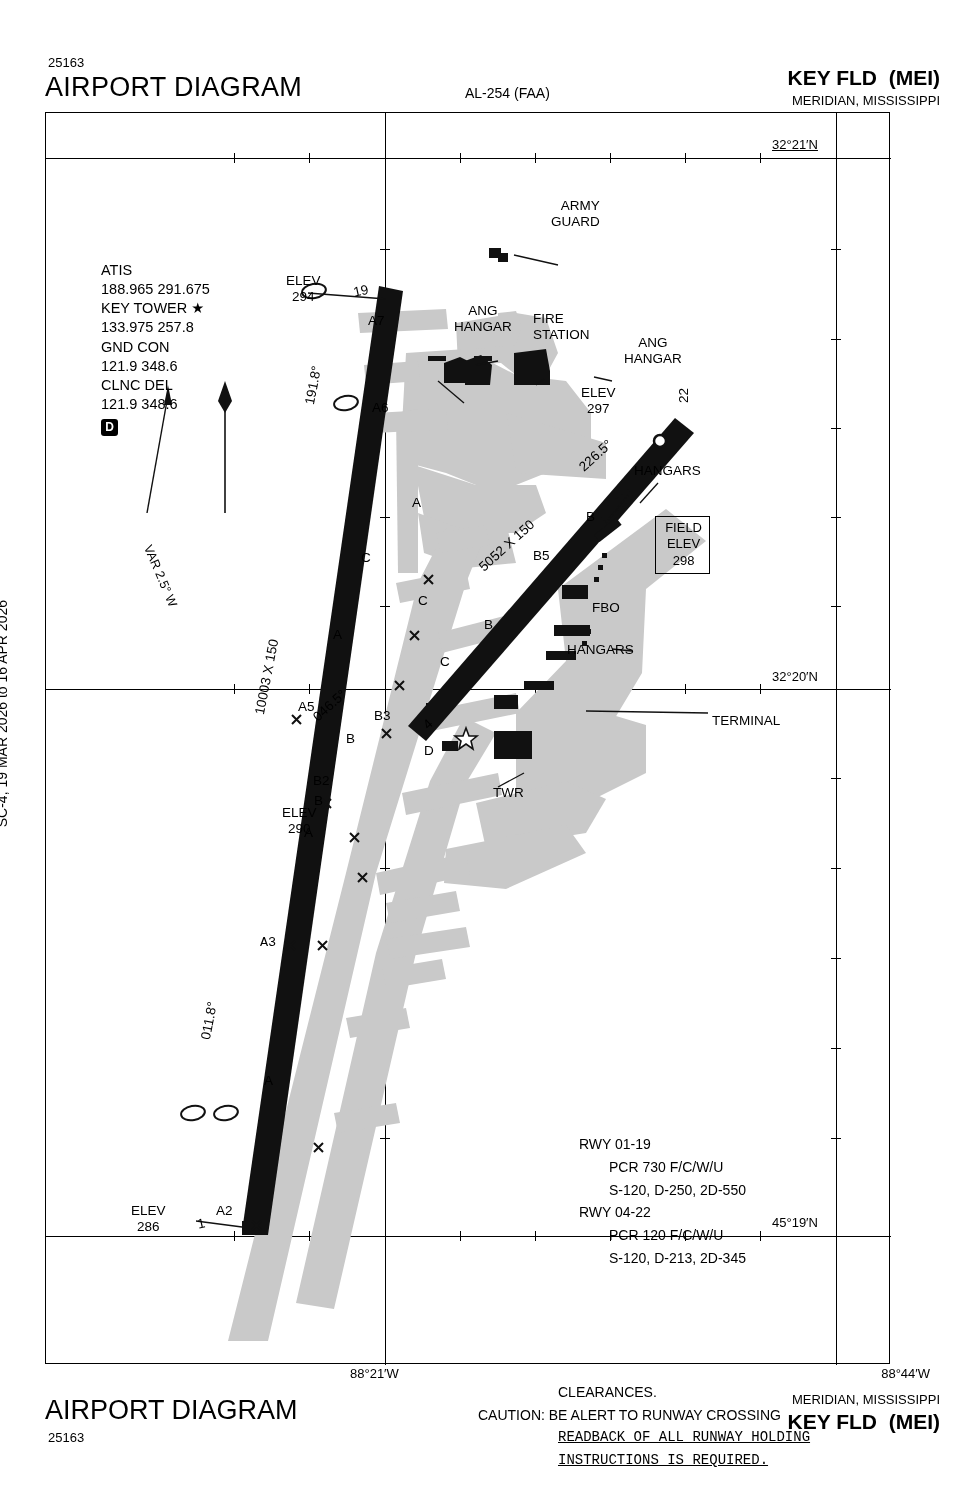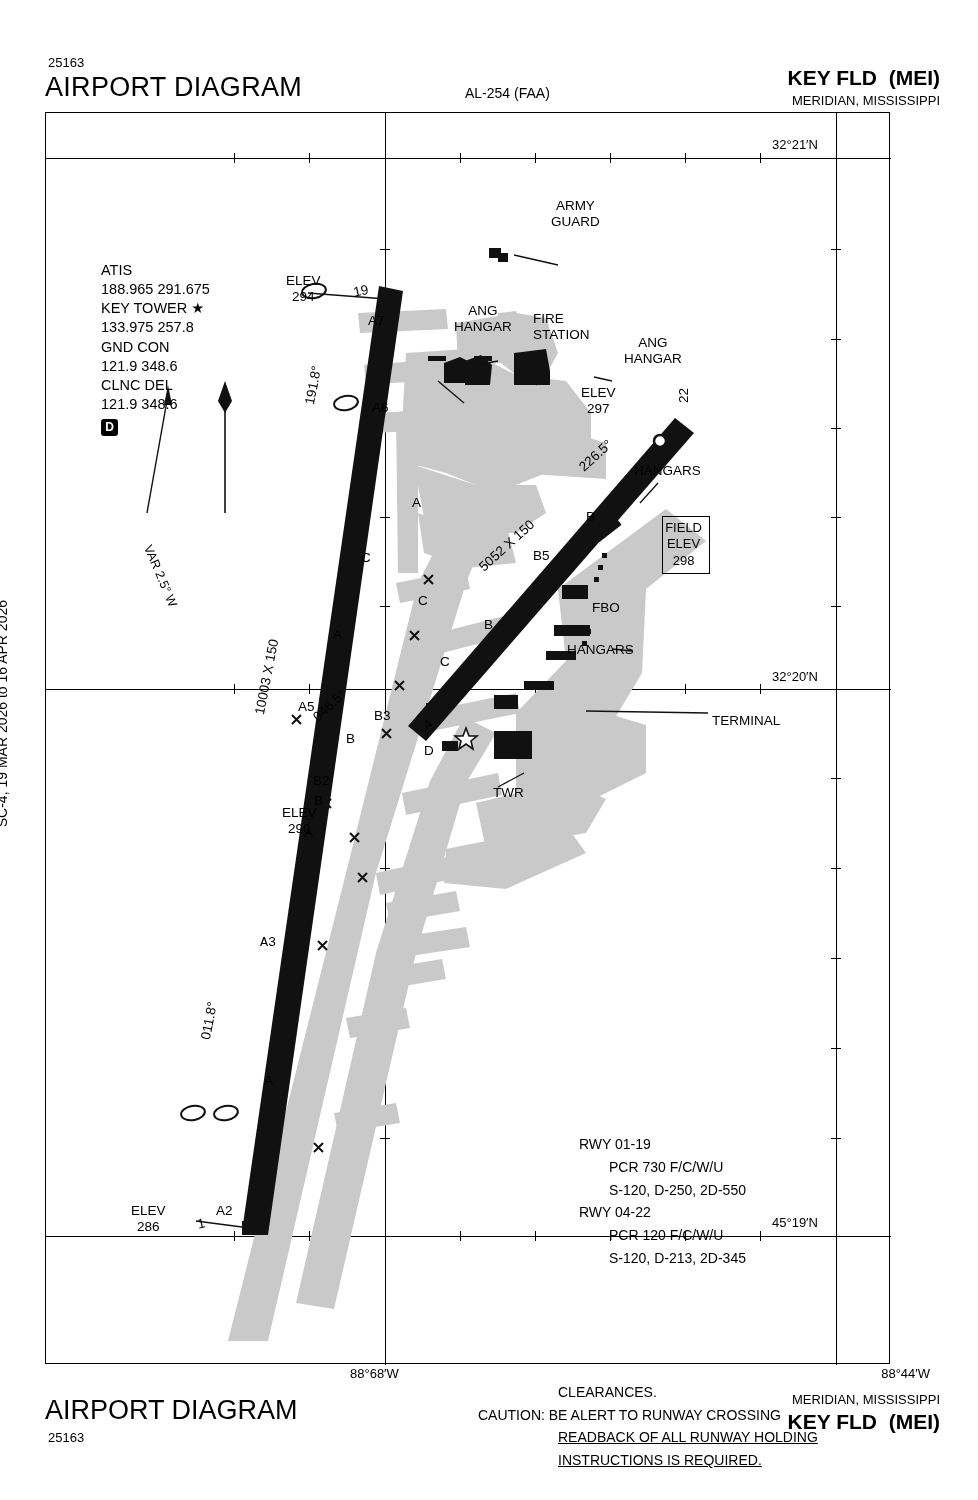--- a/index.html
+++ b/index.html
@@ -31,33 +31,33 @@
 
   
   #comm-box{left:55px;top:148px;font-size:14.5px;line-height:1.32;}
   #dsq{margin-top:5px;width:17px;height:17px;background:#000;color:#fff;font-size:12px;font-weight:bold;display:flex;align-items:center;justify-content:center;border-radius:3px;}
 
   
   #var-block{left:78px;top:545px;font-size:13.5px;text-align:center;width:200px;line-height:1.3;}
   #var-label{left:108px;top:430px;font-size:12.5px;transform:rotate(67deg);transform-origin:left top;}
 
   
-  #field-elev{right:179px;top:403px;border:1.4px solid #000;padding:3px 7px 4px 2px;font-size:13px;line-height:1.25;text-align:center;margin-left:27px;}
+  #field-elev{right:179px;top:403px;border:1.4px solid #000;padding:3px 7px 4px 9px;font-size:13px;line-height:1.25;text-align:center;margin-left:27px;}
 
   
   .lbl{position:absolute;font-size:13.5px;white-space:pre;line-height:1.2;}
   .rot{transform-origin:left top;}
 
   
   #pcr{left:533px;top:1020px;font-size:14px;line-height:1.63;}
   #pcr .ind{padding-left:30px;}
 
   
   #caution{left:432px;top:1268px;font-size:14px;line-height:1.62;}
-  #caution .ul{text-decoration:underline;}
+  #caution .ul{text-decoration:underline;font-family:Liberation Mono, monospace;}
 
   
   #title-bot{left:45px;top:1395px;font-size:27px;}
   #chart-number-bot{left:48px;top:1430px;font-size:13px;}
   #city-bot{right:38px;top:1392px;font-size:13px;text-align:right;}
   #airport-name-bot{right:38px;top:1410px;font-size:21px;font-weight:bold;text-align:right;}
 
   #lon-left{left:350px;top:1366px;font-size:13px;}
   #lon-right{right:48px;top:1366px;font-size:13px;}
 
@@ -240,21 +240,21 @@
     </g>
 
     <g>
       <polygon points="179,268 186,288 179,300 172,288" fill="#111"></polygon>
       <line x1="179" y1="288" x2="179" y2="400" stroke="#111" stroke-width="1.6"></line>
       <path d="M122,272 L118,292 L126,292 Z" fill="#111"></path>
       <line x1="122" y1="282" x2="101" y2="400" stroke="#111" stroke-width="1.4"></line>
     </g>
   </svg>
 
-  <div class="latlbl" style="left:726px;top:24px;">32°21′N</div>
+  <div class="latlbl" style="left:726px;top:24px;text-decoration:underline;">32°21′N</div>
   <div class="latlbl" style="left:726px;top:556px;">32°20′N</div>
   <div class="latlbl" style="left:726px;top:1102px;">45°19′N</div>
 
   <div id="comm-box" class="abs">
     <div>ATIS</div>
     <div>188.965  291.675</div>
     <div>KEY TOWER ★</div>
     <div>133.975  257.8</div>
     <div>GND CON</div>
     <div>121.9  348.6</div>
@@ -264,21 +264,21 @@
   </div>
 
   <div class="t rot" id="var-label">VAR 2.5° W</div>
 
   <div class="abs" id="field-elev">
     <div>FIELD</div>
     <div>ELEV</div>
     <div>298</div>
   </div>
 
-  <div class="lbl" style="left:505px;top:85px;text-align:center;">ARMY
+  <div class="lbl" style="left:505px;top:85px;text-align:right;">ARMY
 GUARD</div>
   <div class="lbl" style="left:408px;top:190px;text-align:center;">ANG
 HANGAR</div>
   <div class="lbl" style="left:487px;top:198px;text-align:left;">FIRE
 STATION</div>
   <div class="lbl" style="left:578px;top:222px;text-align:center;">ANG
 HANGAR</div>
   <div class="lbl" style="left:588px;top:350px;">HANGARS</div>
   <div class="lbl" style="left:546px;top:487px;">FBO</div>
   <div class="lbl" style="left:521px;top:529px;">HANGARS</div>
@@ -338,19 +338,19 @@
 
   <div class="abs" id="caution">
     <div style="padding-left:80px;">CLEARANCES.</div>
     <div>CAUTION:  BE ALERT TO RUNWAY CROSSING</div>
     <div class="ul" style="padding-left:80px;">READBACK OF ALL RUNWAY HOLDING</div>
     <div class="ul" style="padding-left:80px;">INSTRUCTIONS IS REQUIRED.</div>
   </div>
 
 </div>
 
-<div class="t" id="lon-left">88°68′W</div>
+<div class="t" id="lon-left">88°21′W</div>
 <div class="t" id="lon-right">88°44′W</div>
 
 <div class="t" id="title-bot">AIRPORT DIAGRAM</div>
 <div class="t" id="chart-number-bot">25163</div>
 <div class="t" id="city-bot">MERIDIAN, MISSISSIPPI</div>
 <div class="t" id="airport-name-bot">KEY FLD  (MEI)</div>
 
 </body></html>

